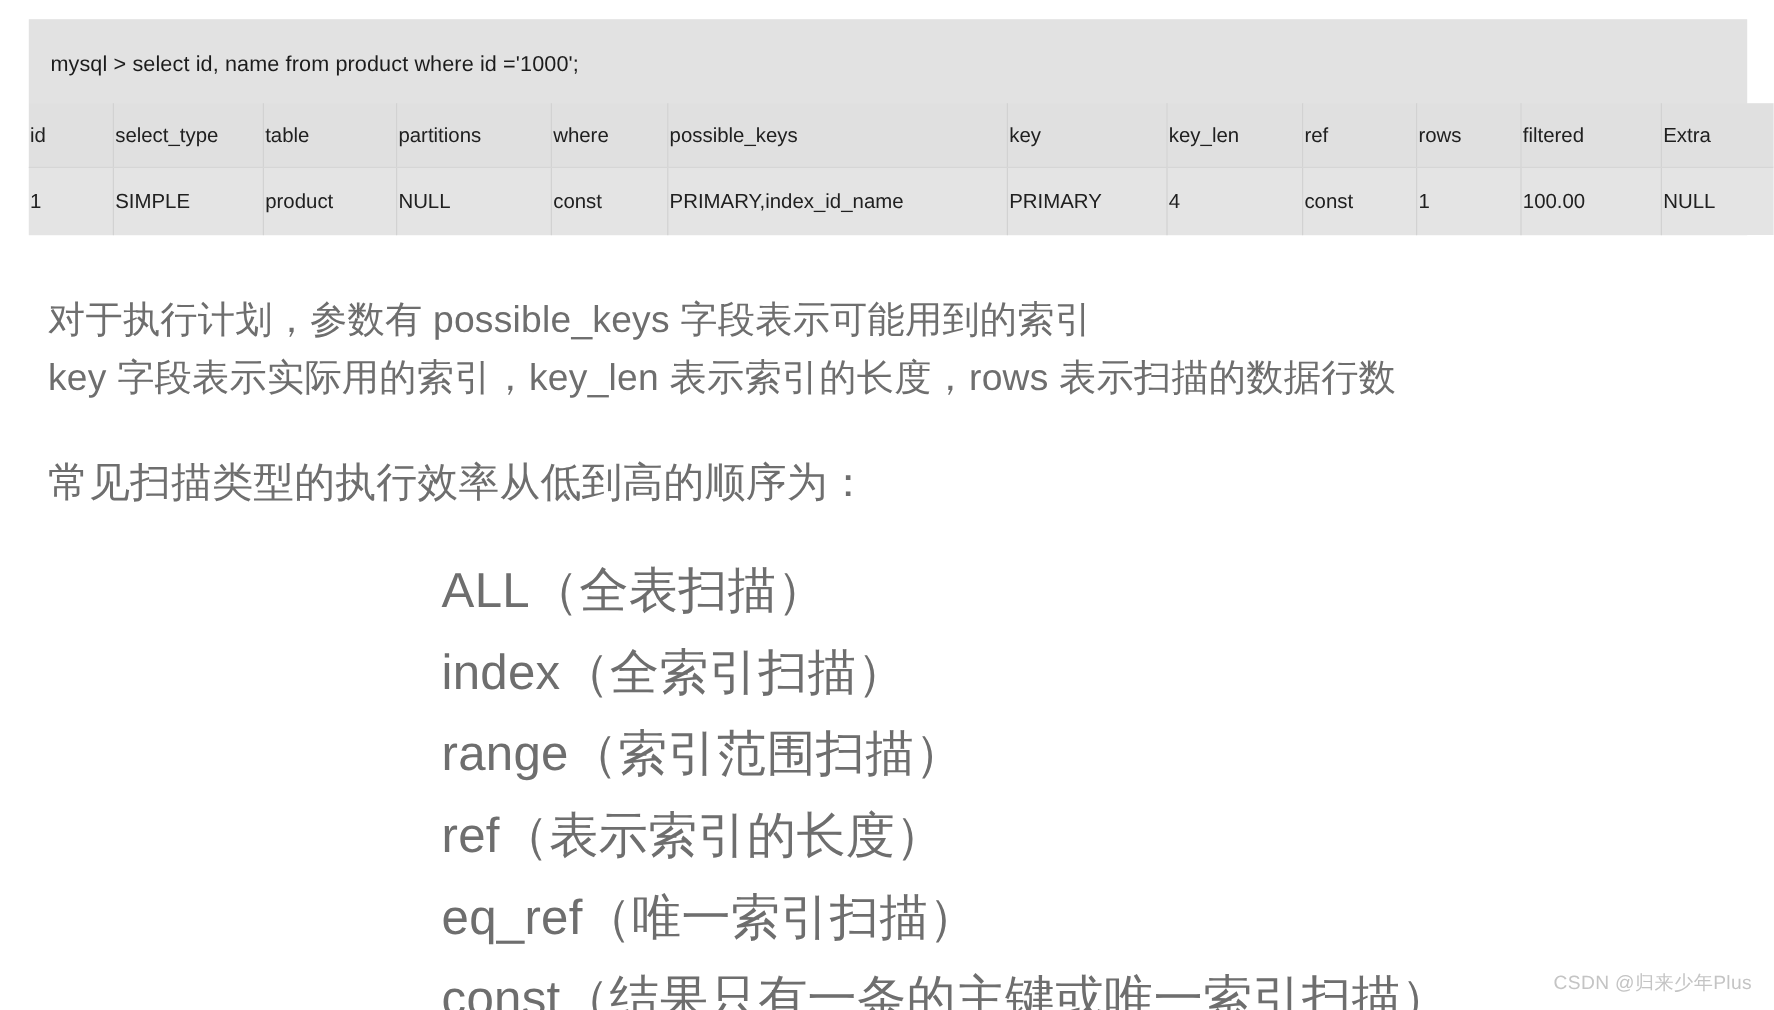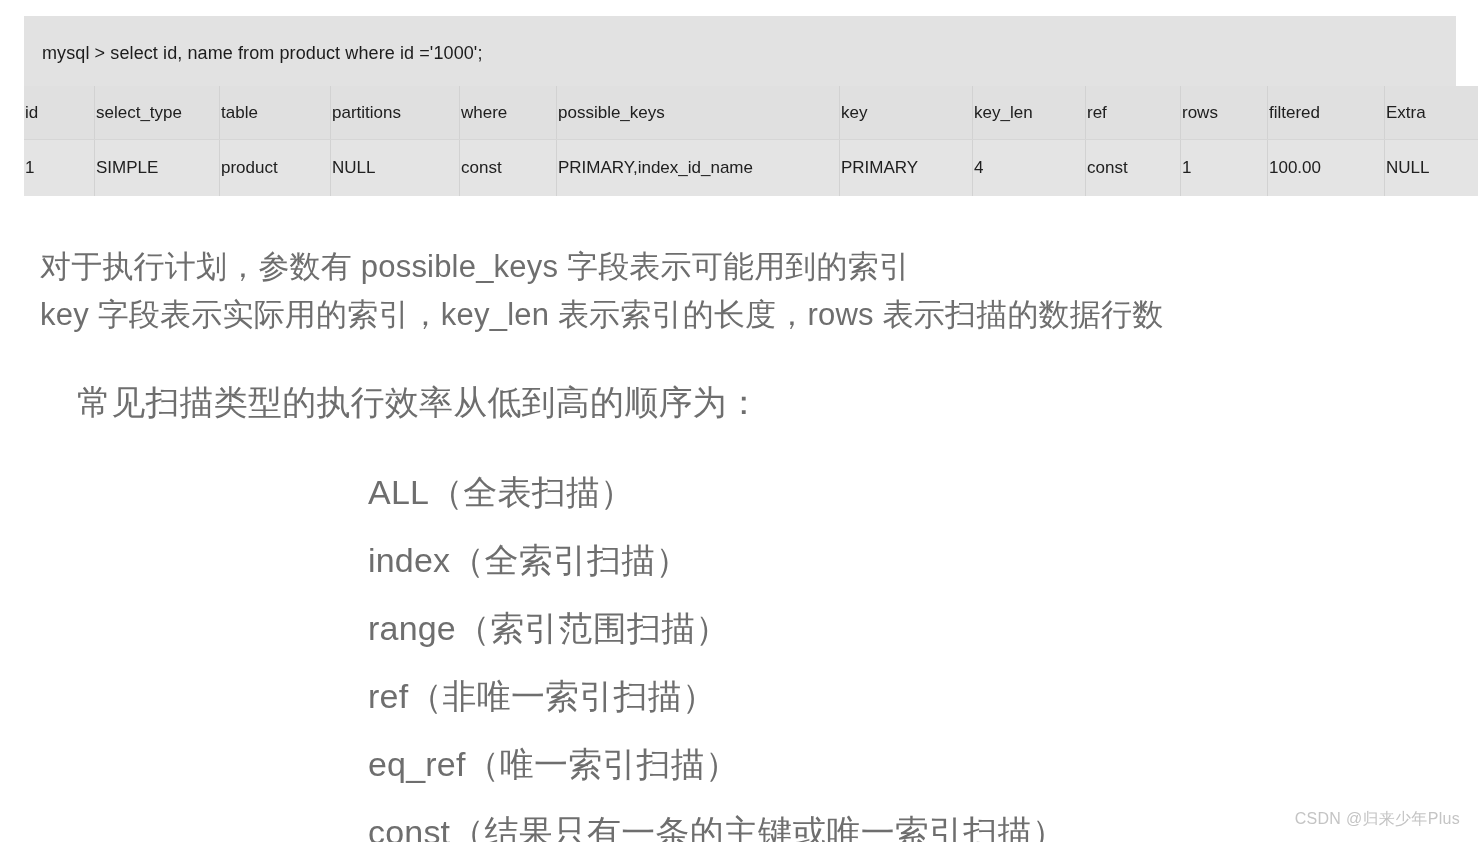--- a/index.html
+++ b/index.html
@@ -94,34 +94,33 @@
 
   .lead {
     position: absolute;
     left: 40px;
     top: 378px;
     color: #6e6e6e;
     font-size: 34px;
     line-height: 48px;
     white-space: nowrap;
     letter-spacing: 0.2px;
-    margin-left: 37px;
   }
 
   .scan-list {
     position: absolute;
     left: 368px;
     top: 458px;
     margin: 0;
     padding: 0;
     list-style: none;
   }
   .scan-list li {
     color: #6e6e6e;
-    font-size: 34px;
+    font-size: 41px;
     line-height: 68px;
     white-space: nowrap;
     letter-spacing: 0.2px;
   }
 
   
   .watermark {
     position: absolute;
     right: 18px;
     bottom: 12px;
@@ -179,18 +178,18 @@
   <div class="para-line">对于执行计划，参数有 possible_keys 字段表示可能用到的索引</div>
   <div class="para-line">key 字段表示实际用的索引，key_len 表示索引的长度，rows 表示扫描的数据行数</div>
 </div>
 
 <div class="lead">常见扫描类型的执行效率从低到高的顺序为：</div>
 
 <ul class="scan-list">
   <li>ALL（全表扫描）</li>
   <li>index（全索引扫描）</li>
   <li>range（索引范围扫描）</li>
-  <li>ref（非唯一索引扫描）</li>
+  <li>ref（表示索引的长度）</li>
   <li>eq_ref（唯一索引扫描）</li>
   <li>const（结果只有一条的主键或唯一索引扫描）</li>
 </ul>
 
 <div class="watermark">CSDN @归来少年Plus</div>
 
 </body></html>

